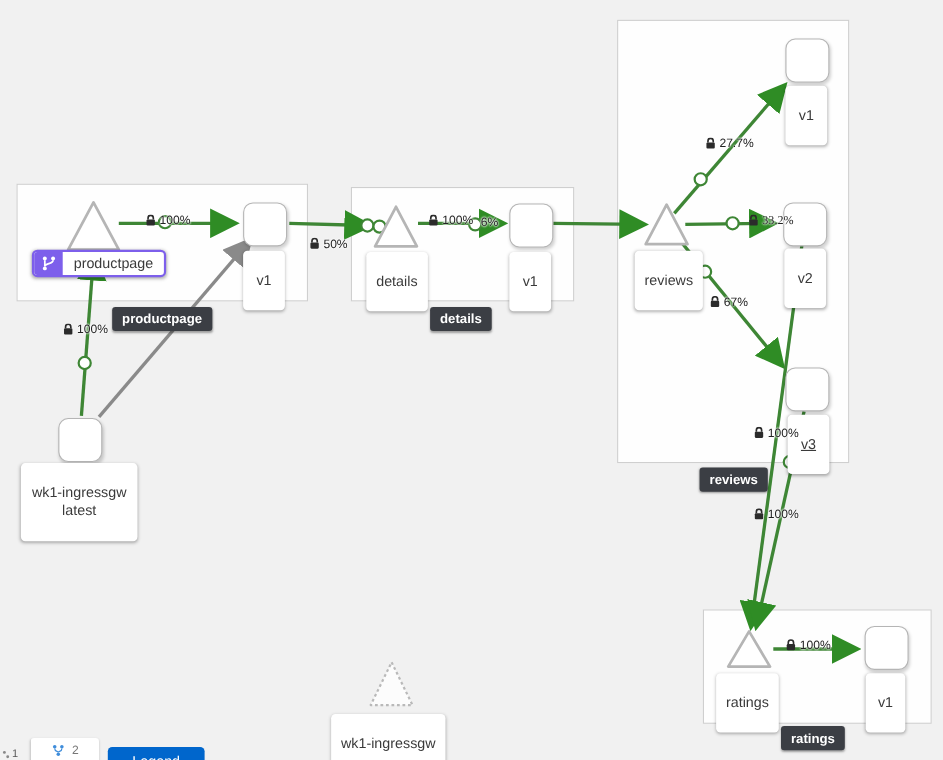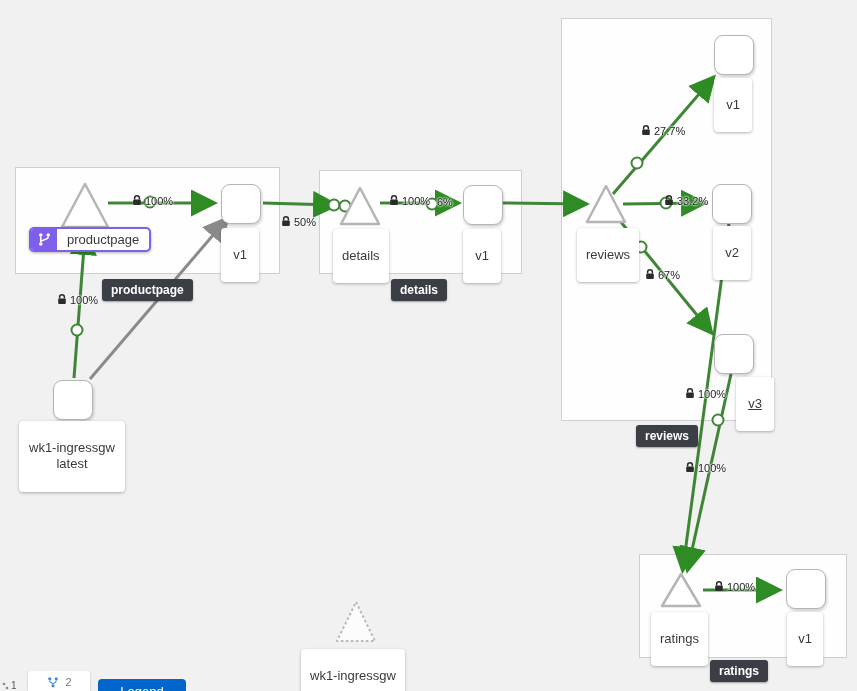--- a/index.html
+++ b/index.html
@@ -160,21 +160,21 @@
     </span>
     <span class="vs-txt">productpage</span>
   </div>
 
   <div class="chip" style="left:221px;top:228px;width:20px;">v1</div>
   <div class="chip" style="left:333px;top:229px;">details</div>
   <div class="chip" style="left:463px;top:229px;width:20px;">v1</div>
   <div class="chip" style="left:577px;top:228px;">reviews</div>
   <div class="chip" style="left:714px;top:78px;width:20px;">v1</div>
   <div class="chip" style="left:713px;top:226px;width:20px;">v2</div>
-  <div class="chip" style="left:736px;top:377px;width:20px;text-decoration:underline;">v3</div>
+  <div class="chip" style="left:716px;top:377px;width:20px;text-decoration:underline;">v3</div>
   <div class="chip" style="left:651px;top:612px;">ratings</div>
   <div class="chip" style="left:787px;top:612px;width:18px;">v1</div>
   <div class="chip" style="left:19px;top:421px;width:88px;">
     <div>wk1-ingressgw</div>
     <div>latest</div>
   </div>
   <div class="chip" style="left:301px;top:649px;">wk1-ingressgw</div>
 
   <div class="badge" style="left:102px;top:279px;">productpage</div>
   <div class="badge" style="left:391px;top:279px;">details</div>
@@ -212,21 +212,21 @@
   <div class="elabel" style="left:437px;top:196px;">
     <span>6%</span>
   </div>
   <div class="elabel" style="left:641px;top:125px;">
     <svg width="10" height="11" viewBox="0 0 10 11">
         <path d="M2.6 4.5V3.2a2.4 2.4 0 0 1 4.8 0v1.3" fill="none" stroke="#2b2b2b" stroke-width="1.5"></path>
         <rect x="1.2" y="4.5" width="7.6" height="5.6" rx="1" fill="#2b2b2b"></rect>
       </svg>
     <span>27.7%</span>
   </div>
-  <div class="elabel" style="left:664px;top:195px;">
+  <div class="elabel" style="left:680px;top:195px;font-family:Liberation Serif, serif;">
     <svg width="10" height="11" viewBox="0 0 10 11">
         <path d="M2.6 4.5V3.2a2.4 2.4 0 0 1 4.8 0v1.3" fill="none" stroke="#2b2b2b" stroke-width="1.5"></path>
         <rect x="1.2" y="4.5" width="7.6" height="5.6" rx="1" fill="#2b2b2b"></rect>
       </svg>
     <span>33.2%</span>
   </div>
   <div class="elabel" style="left:645px;top:269px;">
     <svg width="10" height="11" viewBox="0 0 10 11">
         <path d="M2.6 4.5V3.2a2.4 2.4 0 0 1 4.8 0v1.3" fill="none" stroke="#2b2b2b" stroke-width="1.5"></path>
         <rect x="1.2" y="4.5" width="7.6" height="5.6" rx="1" fill="#2b2b2b"></rect>

